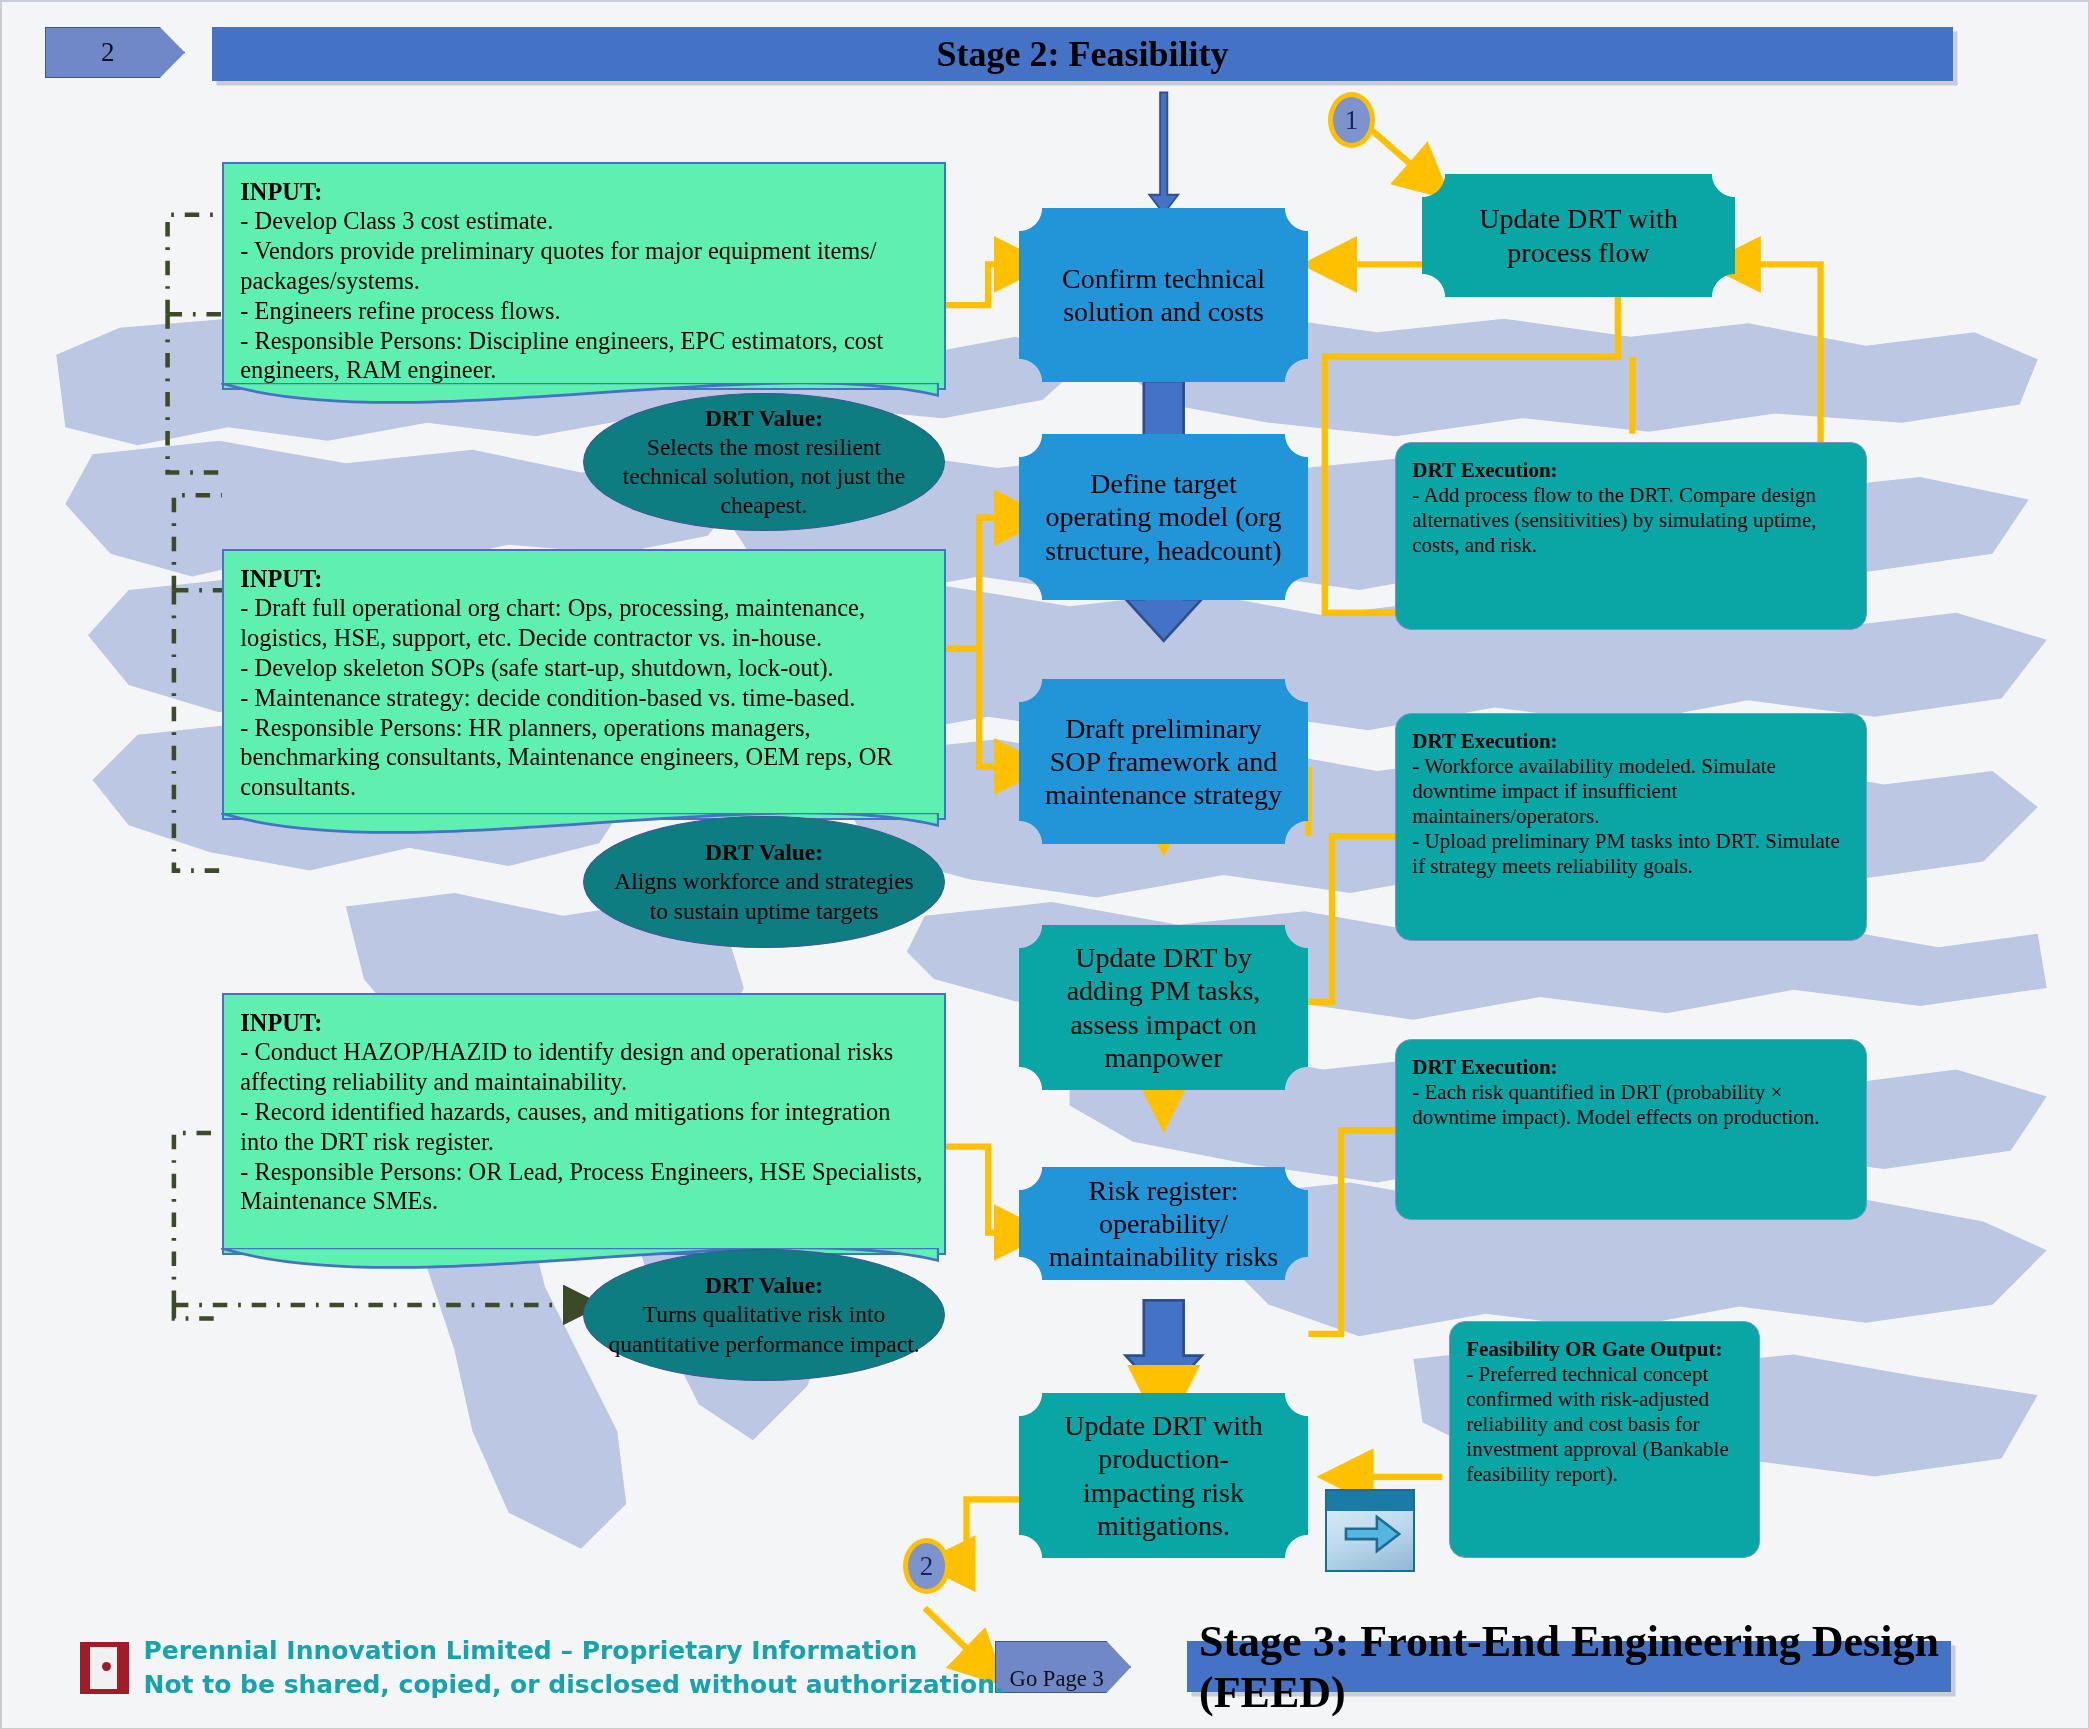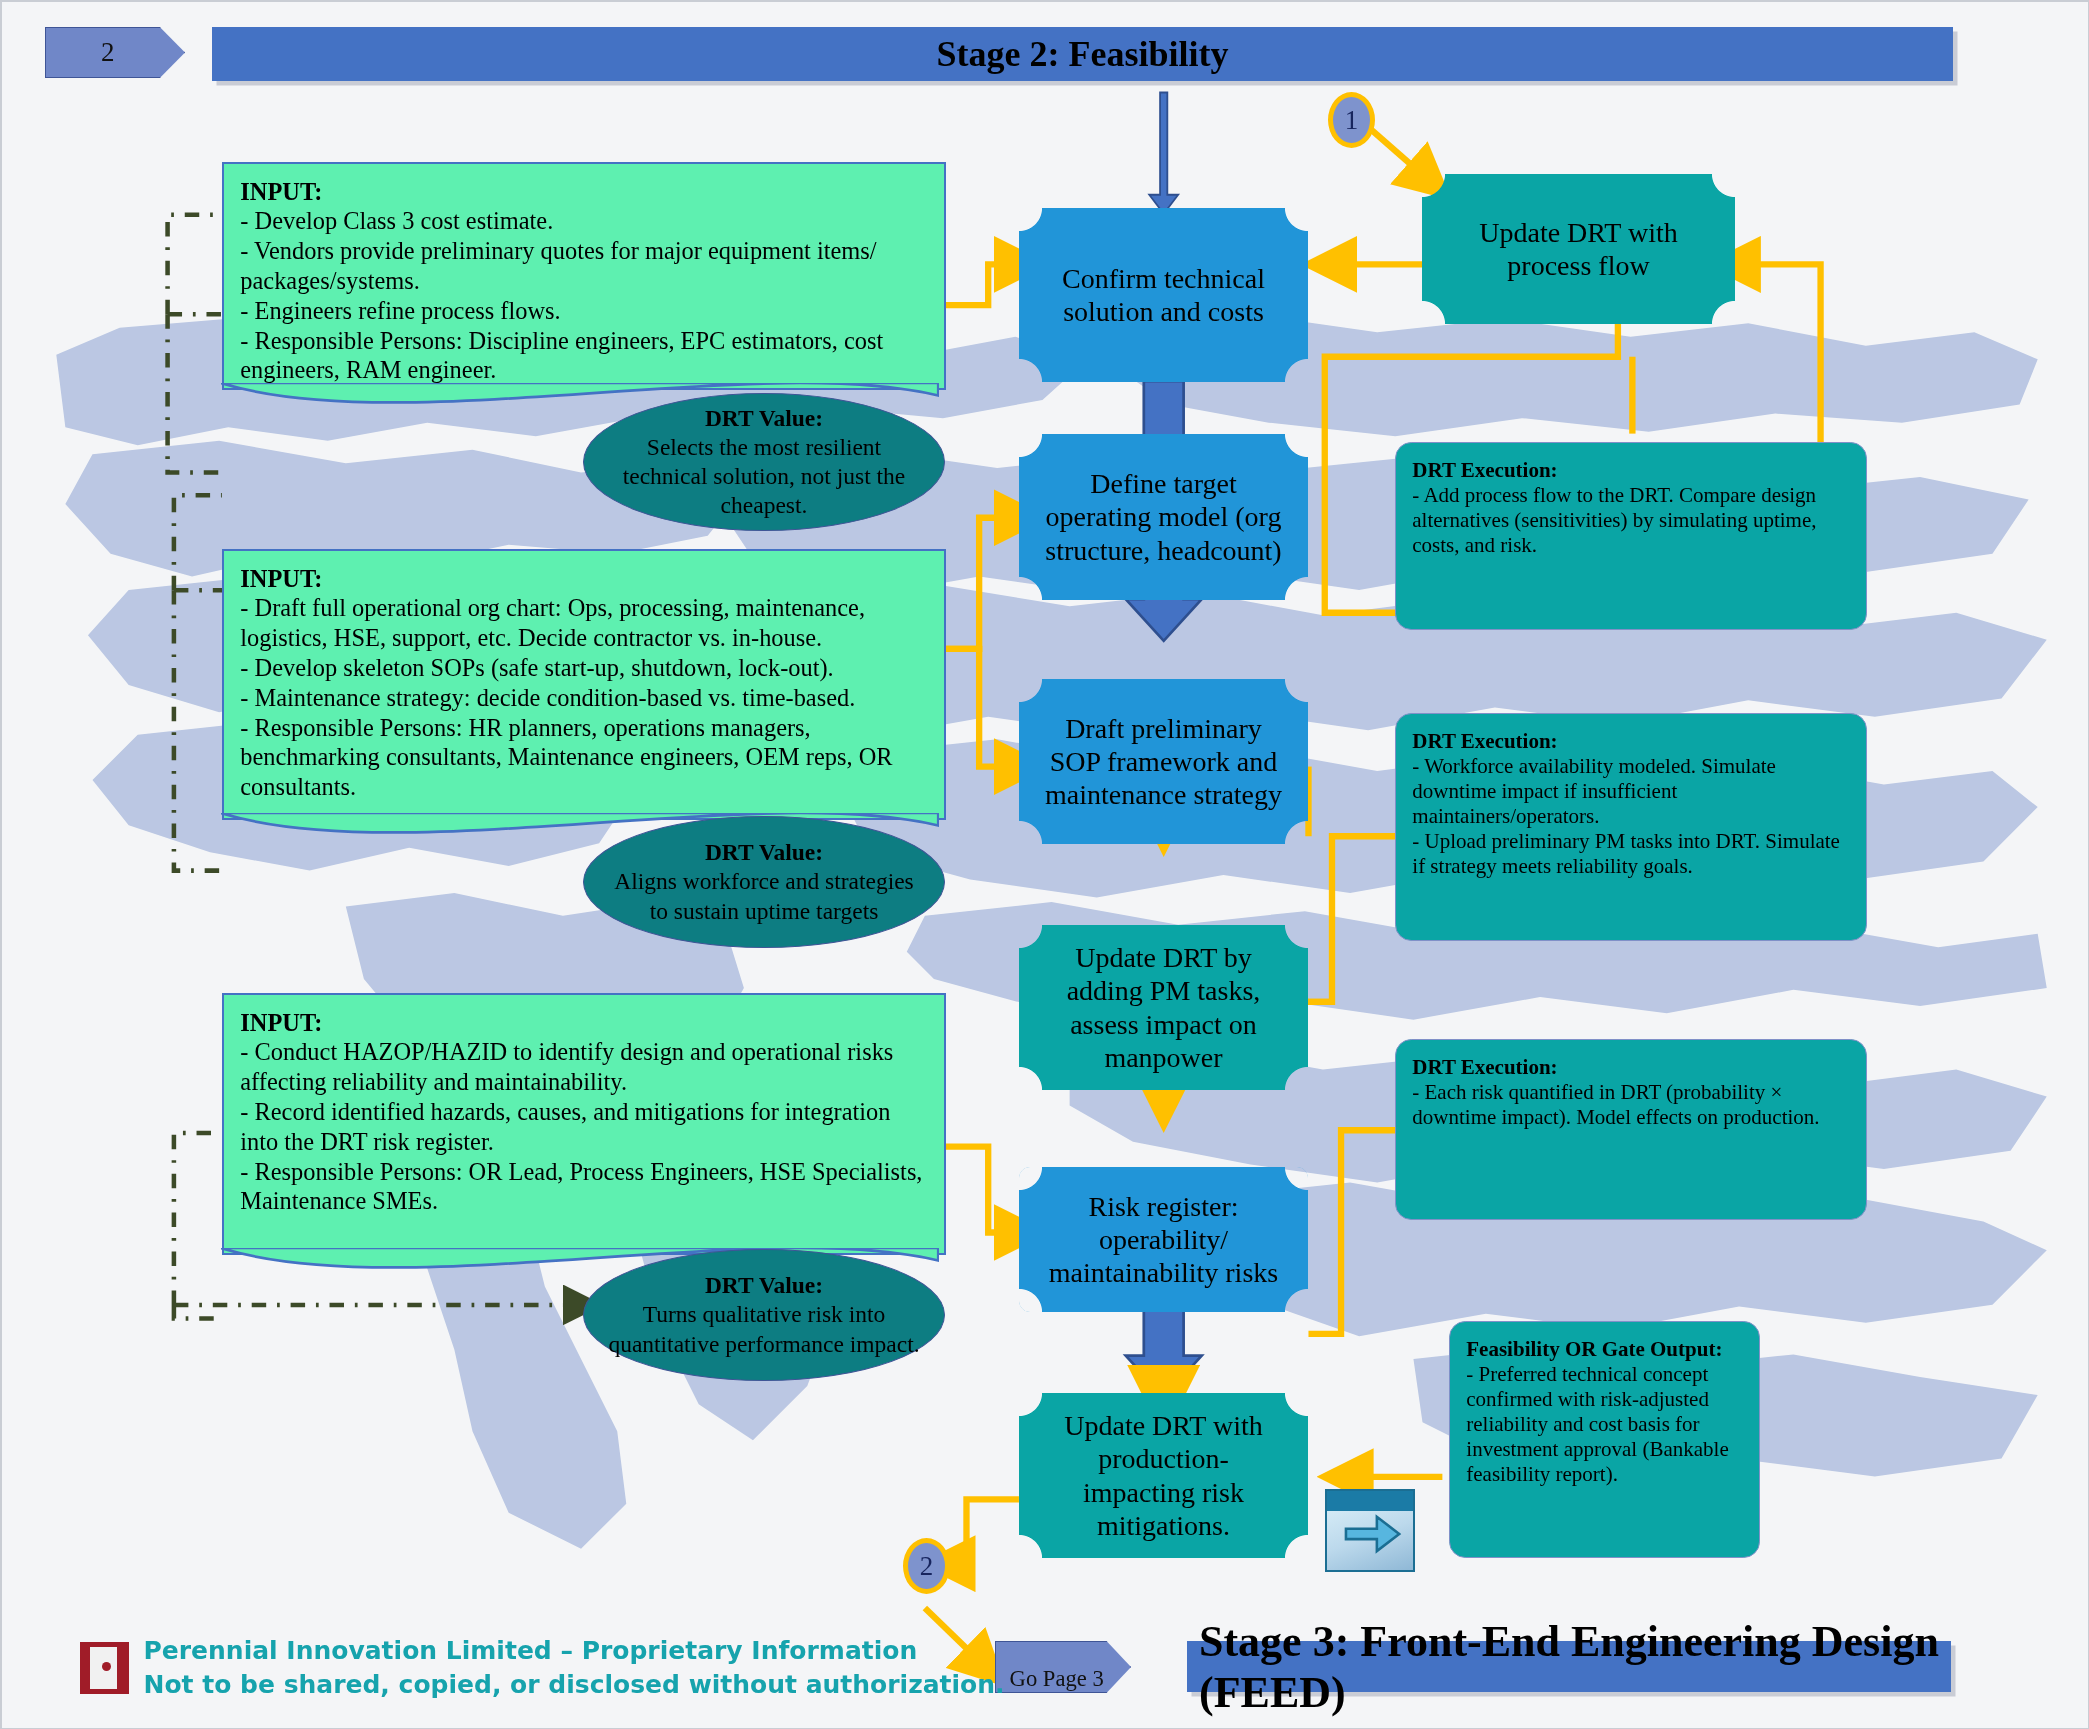--- a/index.html
+++ b/index.html
@@ -289,29 +289,29 @@
   </div>
 
   <div class="abs card blue" style="left:1017px;top:677px;width:289px;height:165px;">
     <span>Draft preliminary SOP framework and maintenance strategy</span>
   </div>
 
   <div class="abs card teal" style="left:1017px;top:923px;width:289px;height:165px;">
     <span>Update DRT by adding PM tasks, assess impact on manpower</span>
   </div>
 
-  <div class="abs card blue" style="left:1017px;top:1165px;width:289px;height:145px;border-radius:11px;">
+  <div class="abs card blue" style="left:1017px;top:1165px;width:289px;height:113px;">
     <span>Risk register: operability/ maintainability risks</span>
   </div>
 
   <div class="abs card teal" style="left:1017px;top:1391px;width:289px;height:165px;">
     <span>Update DRT with production-impacting risk mitigations.</span>
   </div>
 
-  <div class="abs card teal" style="left:1420px;top:172px;width:313px;height:150px;">
+  <div class="abs card teal" style="left:1420px;top:172px;width:313px;height:123px;">
     <span>Update DRT with process flow</span>
   </div>
 
   <div class="abs note" style="left:1393px;top:440px;width:472px;height:188px;">
     <div class="hdr">DRT Execution:</div>
     <div>- Add process flow to the DRT. Compare design alternatives (sensitivities) by simulating uptime, costs, and risk.</div>
   </div>
 
   <div class="abs note" style="left:1393px;top:711px;width:472px;height:228px;">
     <div class="hdr">DRT Execution:</div>

